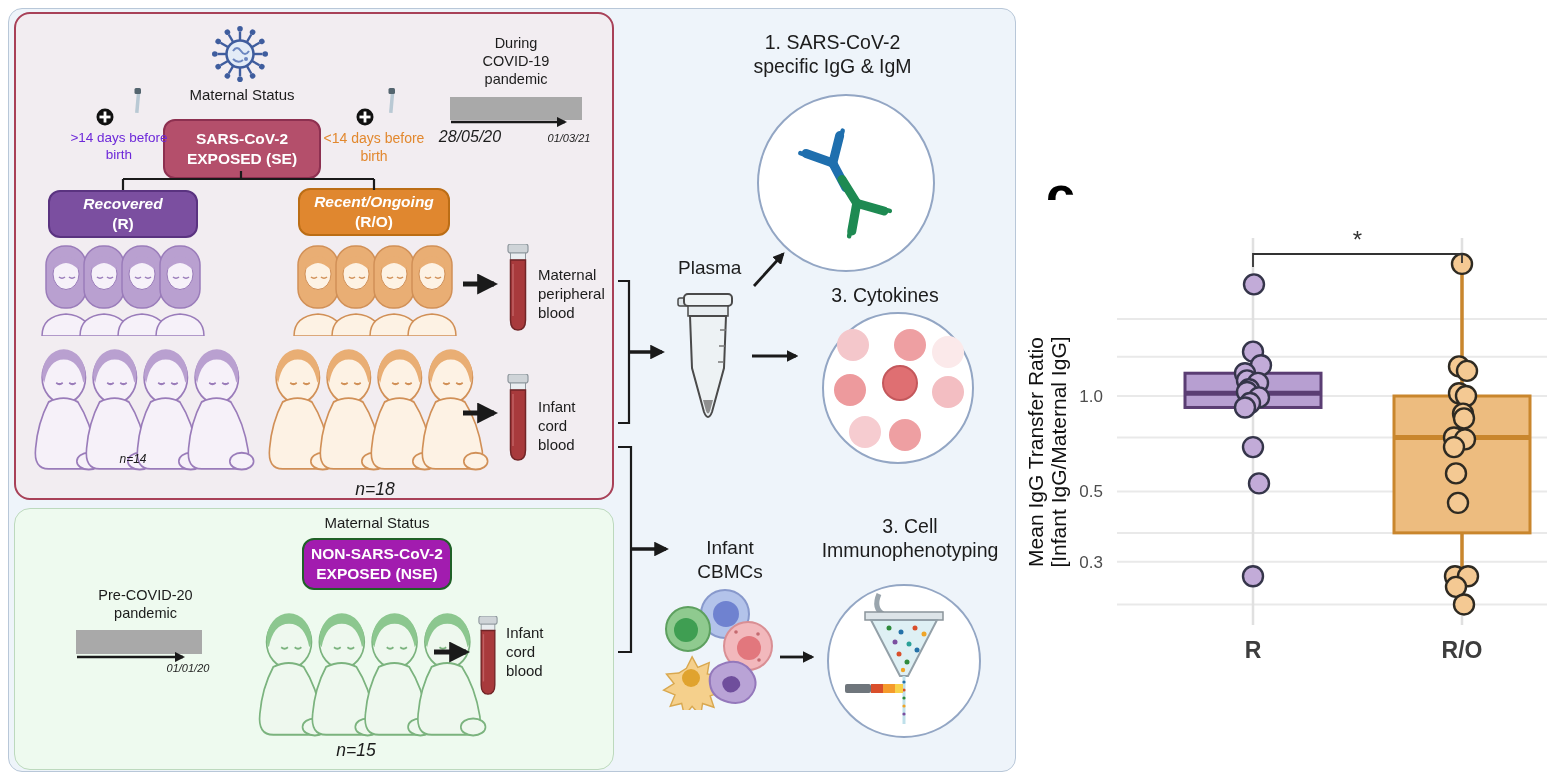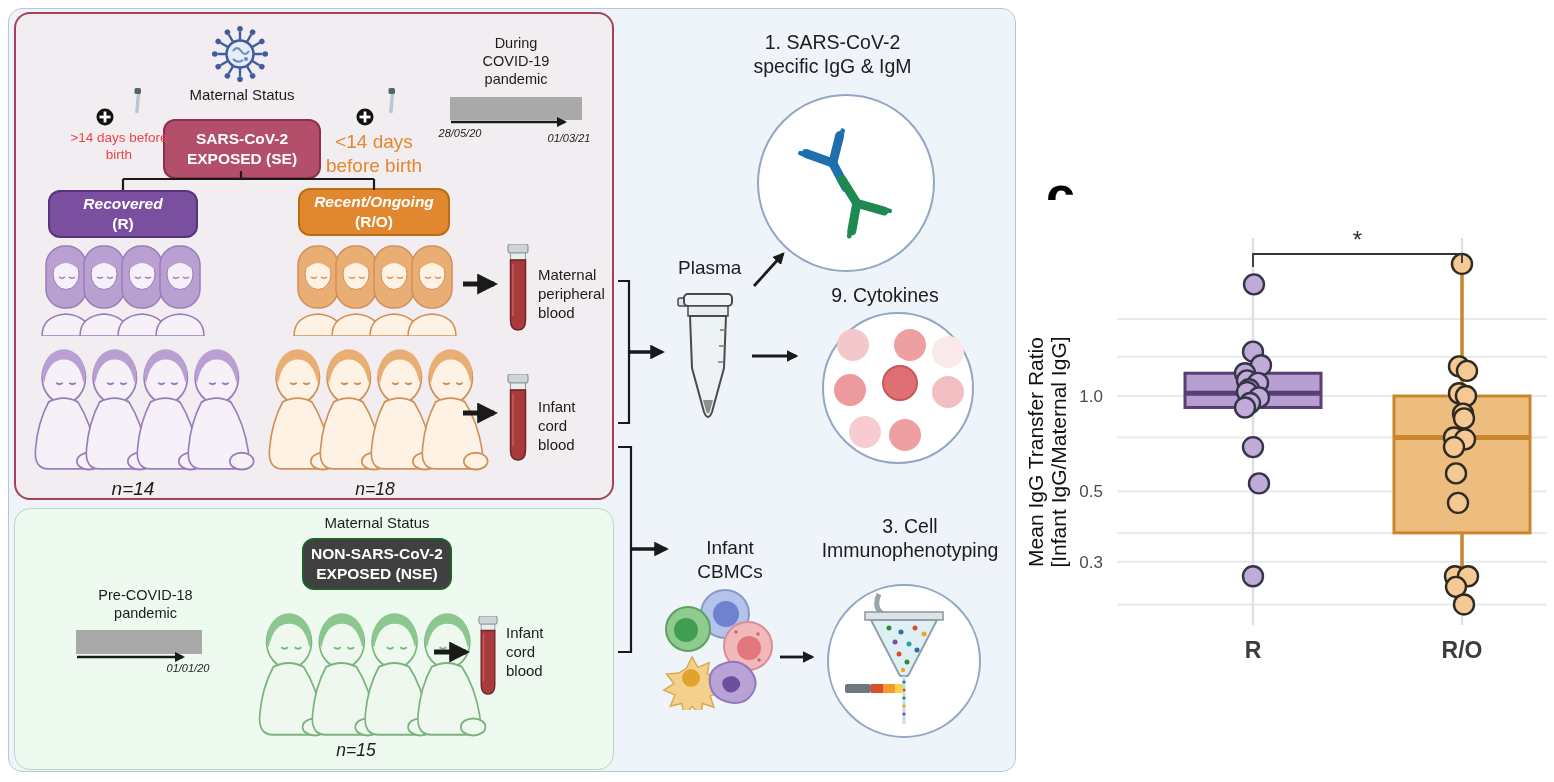--- a/index.html
+++ b/index.html
@@ -12,21 +12,21 @@
   .ctr{text-align:center;}
   .panel{position:absolute;box-sizing:border-box;}
   .diagram-panel{left:8px;top:8px;width:1008px;height:764px;background:#eef4fa;border:1.5px solid #b8c7d8;border-radius:14px;}
   .se-panel{left:14px;top:12px;width:600px;height:488px;background:#f2edf1;border:2px solid #a84158;border-radius:16px;}
   .nse-panel{left:14px;top:508px;width:600px;height:262px;background:#eefaef;border:1.5px solid #bcd9bd;border-radius:16px;}
   .badge{position:absolute;display:flex;flex-direction:column;align-items:center;justify-content:center;
          border-radius:12px;color:#fff;font-weight:bold;text-align:center;line-height:1.3;box-sizing:border-box;}
   .badge-se{left:163px;top:110px;width:158px;height:60px;background:#b44f6b;border:2.5px solid #8d3050;font-size:15.5px;margin-top:9px;}
   .badge-recovered{left:48px;top:190px;width:150px;height:48px;background:#7b4fa0;border:2.5px solid #5a3380;font-size:15.5px;}
   .badge-ro{left:298px;top:188px;width:152px;height:48px;background:#e0872f;border:2.5px solid #bb6d15;font-size:15.5px;}
-  .badge-nse{left:302px;top:538px;width:150px;height:52px;background:#404040;border:2.5px solid #1f6127;font-size:15.5px;}
+  .badge-nse{left:302px;top:538px;width:150px;height:52px;background:#a21caf;border:2.5px solid #1f6127;font-size:15.5px;}
   .tl-bar{position:absolute;background:#a9a9a9;}
   .circle-icon{position:absolute;border:2px solid #93a6c4;border-radius:50%;background:#fff;box-sizing:border-box;}
   .purple-people{--hair:#b9a0d0;--skin:#f6f1f9;--line:#9a7cba;}
   .orange-people{--hair:#e9ae74;--skin:#fdf2e4;--line:#d19057;}
   .green-people{--hair:#8cc78f;--skin:#eef8ee;--line:#7bb37e;}
   .clip-label{position:absolute;overflow:hidden;}
   .clip-label span{display:block;font-size:52px;font-weight:800;line-height:1;margin-top:-13px;color:#000;}
 </style>
 </head>
 <body>
@@ -98,35 +98,35 @@
   </div>
 
   <svg class="abs" style="left:96px;top:108px" width="18" height="18" viewBox="0 0 18 18">
     <circle cx="9" cy="9" r="8.5" fill="#111"></circle>
       <rect x="7.6" y="3.5" width="2.8" height="11" fill="#fff"></rect>
       <rect x="3.5" y="7.6" width="11" height="2.8" fill="#fff"></rect>
   </svg>
   <svg class="abs" style="left:130px;top:86px" width="14" height="30">
       <use href="#sym-swab"></use>
     </svg>
-  <div class="t b ctr" style="left:68px;top:130px;width:102px;font-size:13.5px;color:#ef4444">&gt;14 days before birth</div>
+  <div class="t b ctr" style="left:68px;top:130px;width:102px;font-size:13.5px;color:#6d28d9">&gt;14 days before birth</div>
 
   <svg class="abs" style="left:356px;top:108px" width="18" height="18" viewBox="0 0 18 18">
     <circle cx="9" cy="9" r="8.5" fill="#111"></circle>
       <rect x="7.6" y="3.5" width="2.8" height="11" fill="#fff"></rect>
       <rect x="3.5" y="7.6" width="11" height="2.8" fill="#fff"></rect>
   </svg>
   <svg class="abs" style="left:384px;top:86px" width="14" height="30">
       <use href="#sym-swab"></use>
     </svg>
-  <div class="t b ctr" style="left:322px;top:130px;width:104px;font-size:19px;color:#e2882e">&lt;14 days before birth</div>
+  <div class="t b ctr" style="left:322px;top:130px;width:104px;font-size:14px;color:#e2882e">&lt;14 days before birth</div>
 
   <div class="t b ctr" style="left:470px;top:34px;width:92px;font-size:14.5px">During COVID-19 pandemic</div>
   <div class="tl-bar" style="left:450px;top:97px;width:132px;height:23px"></div>
-  <div class="t i ctr" style="left:428px;top:127px;width:64px;font-size:11px">28/05/20</div>
+  <div class="t i ctr" style="left:438px;top:127px;width:64px;font-size:16px">28/05/20</div>
   <div class="t i ctr" style="left:537px;top:132px;width:64px;font-size:11px">01/03/21</div>
 
   <div class="badge badge-recovered">
     <span class="i">Recovered</span>
     <span>(R)</span>
   </div>
   <div class="badge badge-ro">
     <span class="i">Recent/Ongoing</span>
     <span>(R/O)</span>
   </div>
@@ -149,38 +149,38 @@
     <use href="#sym-baby" x="94" width="70" height="98"></use>
       <use href="#sym-baby" x="141" width="70" height="98"></use>
   </svg>
   <svg class="abs orange-people" style="left:262px;top:348px" width="230" height="126" viewBox="0 0 212 98" preserveAspectRatio="none">
     <use href="#sym-baby" x="0" width="70" height="98"></use>
       <use href="#sym-baby" x="47" width="70" height="98"></use>
     <use href="#sym-baby" x="94" width="70" height="98"></use>
       <use href="#sym-baby" x="141" width="70" height="98"></use>
   </svg>
 
-  <div class="t b i ctr" style="left:78px;top:477px;width:110px;font-size:19px">n=14</div>
+  <div class="t b i ctr" style="left:78px;top:452px;width:110px;font-size:12px">n=14</div>
   <div class="t b i ctr" style="left:320px;top:479px;width:110px;font-size:17.5px">n=18</div>
 
   <svg class="abs" style="left:506px;top:244px" width="24" height="88">
       <use href="#sym-tube"></use>
     </svg>
   <div class="t" style="left:538px;top:266px;width:86px;font-size:15px">Maternal peripheral blood</div>
   <svg class="abs" style="left:506px;top:374px" width="24" height="88">
       <use href="#sym-tube"></use>
     </svg>
   <div class="t" style="left:538px;top:398px;width:66px;font-size:15px">Infant cord blood</div>
 
   <div class="t b ctr" style="left:297px;top:514px;width:160px;font-size:15px">Maternal Status</div>
   <div class="badge badge-nse">
     <span>NON-SARS-CoV-2</span>
     <span>EXPOSED (NSE)</span>
   </div>
-  <div class="t b ctr" style="left:88px;top:586px;width:115px;font-size:14.5px">Pre-COVID-18 pandemic</div>
+  <div class="t b ctr" style="left:88px;top:586px;width:115px;font-size:14.5px">Pre-COVID-20 pandemic</div>
   <div class="tl-bar" style="left:76px;top:630px;width:126px;height:24px"></div>
   <div class="t i ctr" style="left:152px;top:662px;width:72px;font-size:11px">01/01/20</div>
   <svg class="abs green-people" style="left:252px;top:612px" width="238" height="128" viewBox="0 0 212 98" preserveAspectRatio="none">
     <use href="#sym-baby" x="0" width="70" height="98"></use>
       <use href="#sym-baby" x="47" width="70" height="98"></use>
     <use href="#sym-baby" x="94" width="70" height="98"></use>
       <use href="#sym-baby" x="141" width="70" height="98"></use>
   </svg>
   <div class="t b i ctr" style="left:301px;top:740px;width:110px;font-size:17.5px">n=15</div>
   <svg class="abs" style="left:477px;top:616px" width="22" height="80" viewBox="0 0 24 88">
@@ -217,21 +217,21 @@
       <path d="M0,8 L0,36"></path>
         <path d="M0,8 L-19,-13"></path>
         <path d="M0,8 L19,-13"></path>
     </g>
     <g transform="translate(104,116) rotate(148)" stroke="#1e8a52" stroke-width="4.5" stroke-linecap="round" fill="none">
       <path d="M-10,-1 L-24,-16"></path>
         <path d="M10,-1 L24,-16"></path>
     </g>
   </svg>
 
-  <div class="t b ctr" style="left:800px;top:283px;width:170px;font-size:19.5px">9. Cytokines</div>
+  <div class="t b ctr" style="left:800px;top:283px;width:170px;font-size:19.5px">3. Cytokines</div>
   <div class="circle-icon" style="left:822px;top:312px;width:152px;height:152px"></div>
   <svg class="abs" style="left:822px;top:312px" width="152" height="152" viewBox="0 0 152 152">
     <circle cx="31" cy="33" r="16" fill="#f4c7cb"></circle>
       <circle cx="88" cy="33" r="16" fill="#ee9fa2"></circle>
     <circle cx="126" cy="40" r="16" fill="#fbe9ea"></circle>
       <circle cx="28" cy="78" r="16" fill="#ed9a9d"></circle>
     <circle cx="78" cy="71" r="17" fill="#df6f72" stroke="#c4585c" stroke-width="2"></circle>
     <circle cx="126" cy="80" r="16" fill="#f3bec2"></circle>
       <circle cx="43" cy="120" r="16" fill="#f6ccd0"></circle>
     <circle cx="83" cy="123" r="16" fill="#ee9fa2"></circle>

